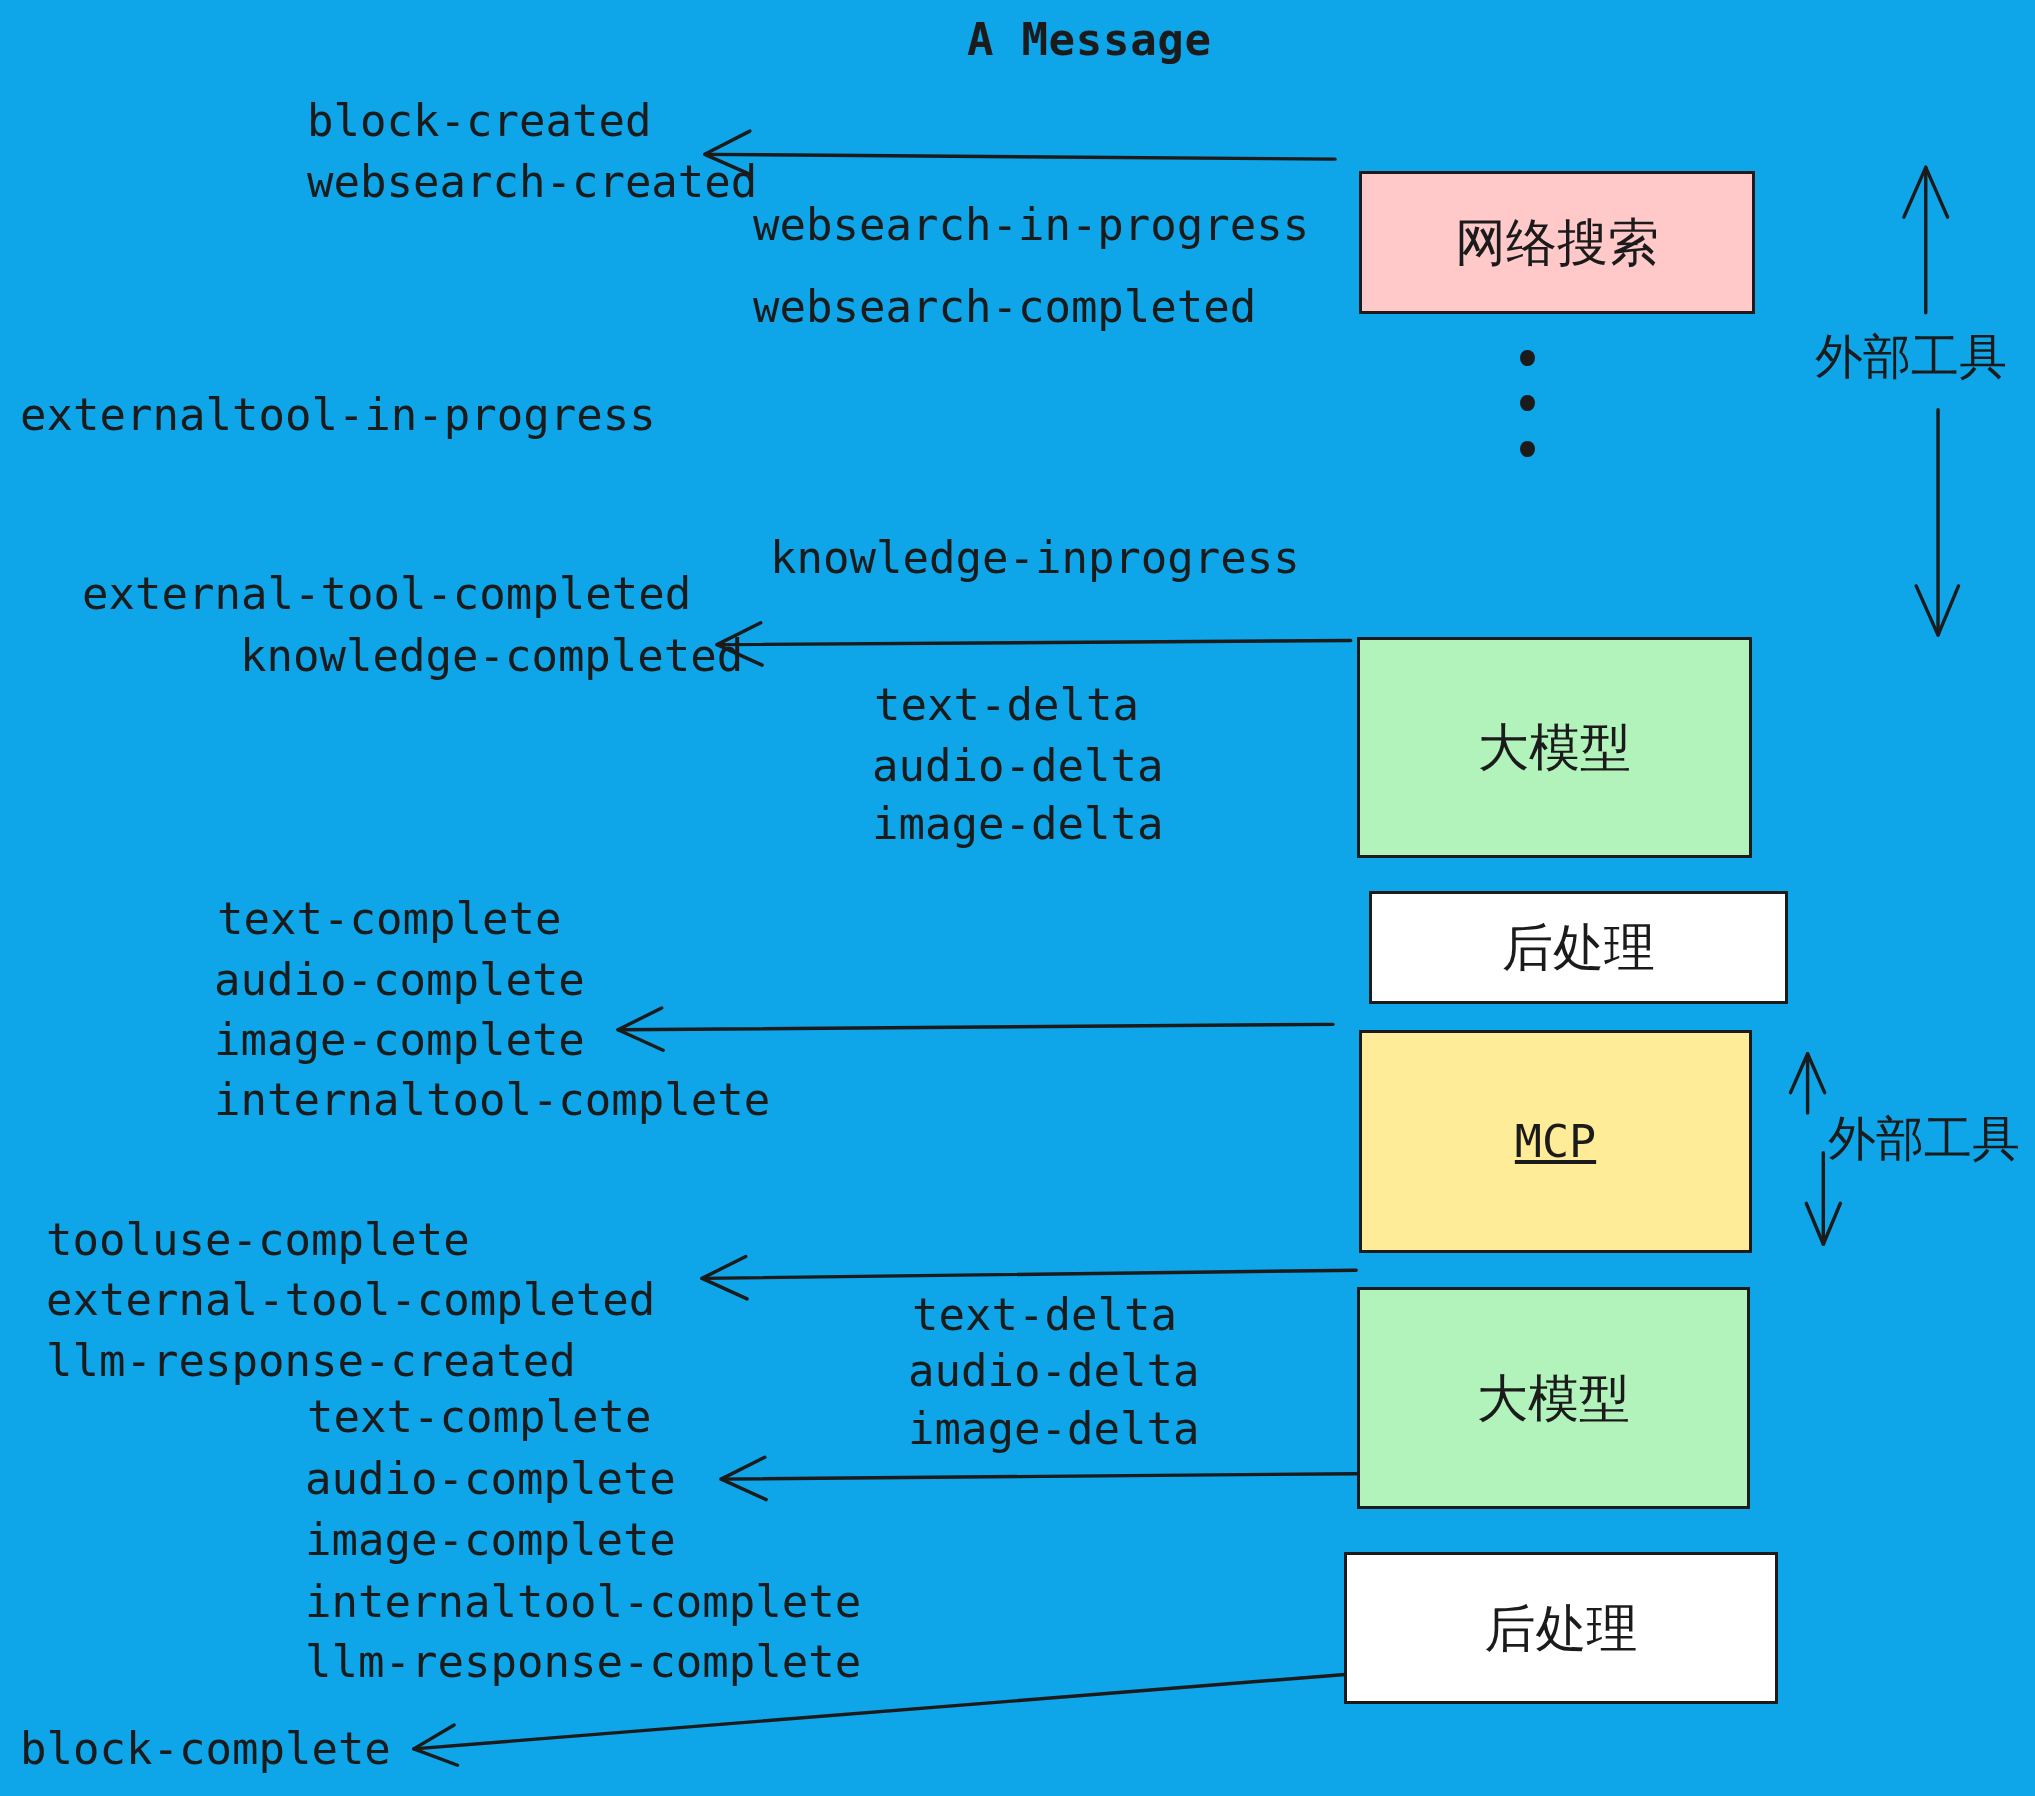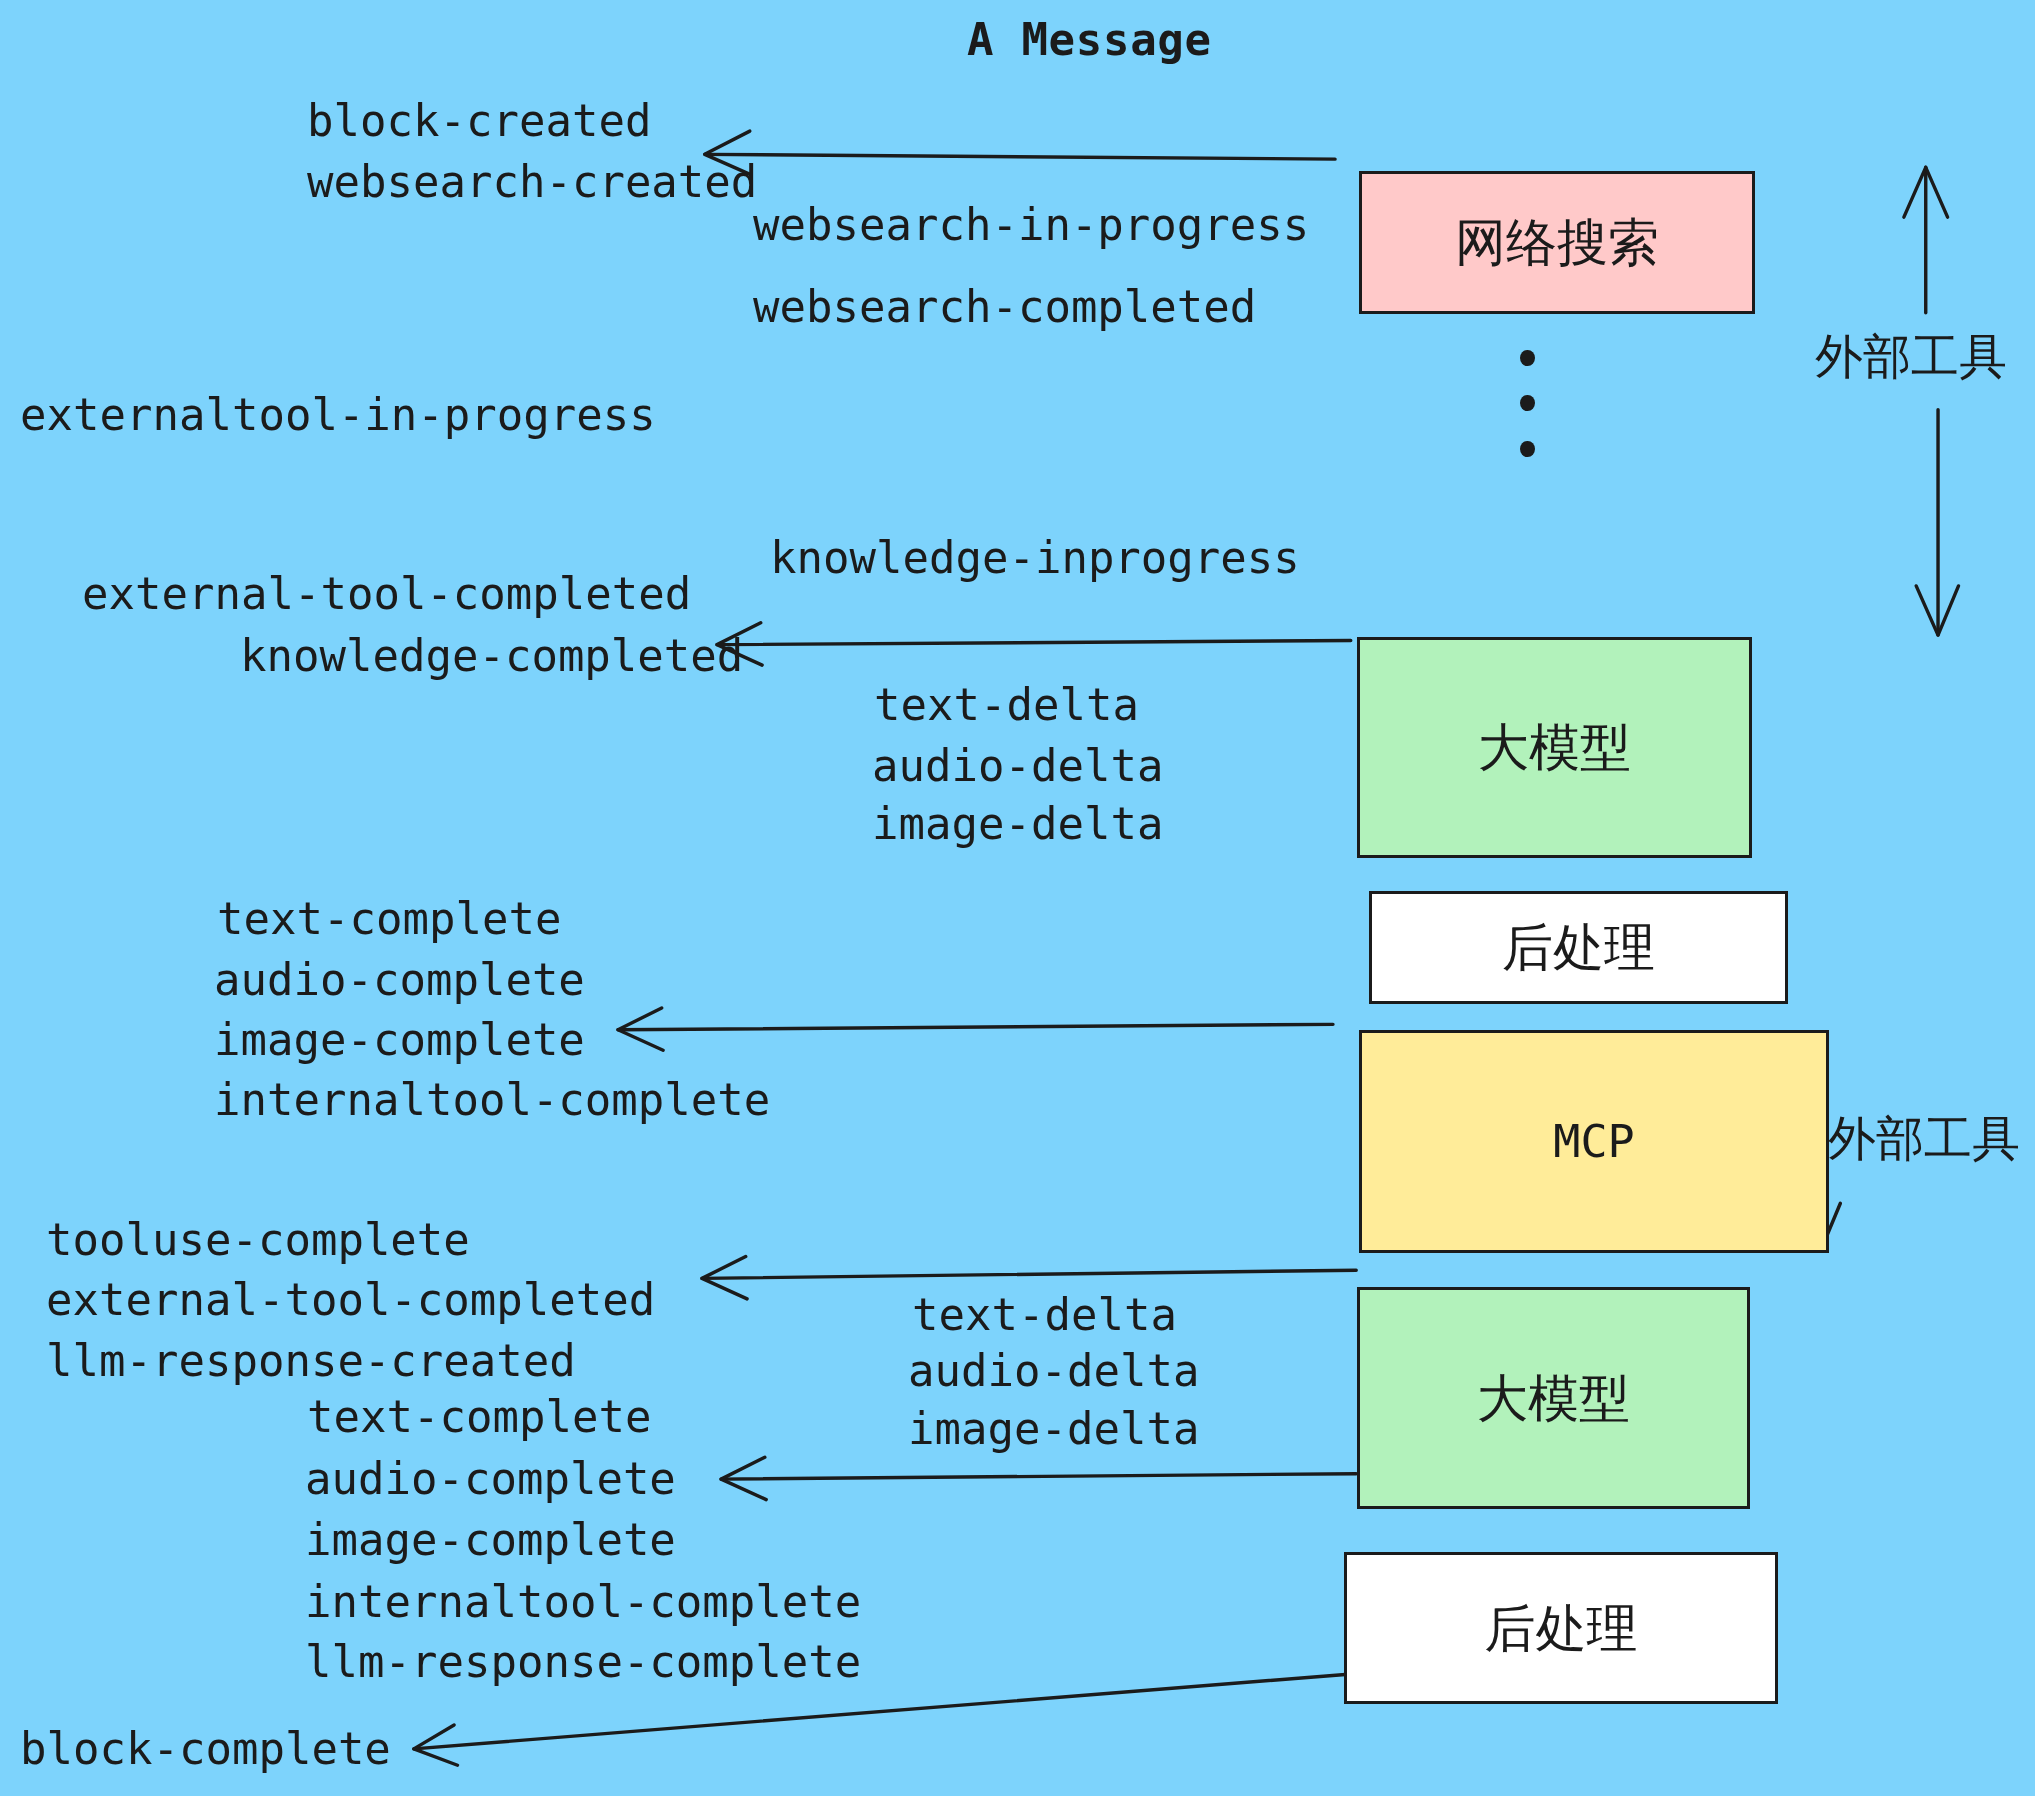--- a/index.html
+++ b/index.html
@@ -1,20 +1,20 @@
 <!DOCTYPE html>
 <html style="font-size:11px"><head>
 <meta charset="utf-8">
 <style>
   html,body{margin:0;padding:0;background:#ffffff;}
   .canvas{
     position:relative;
     width:2035px;
     height:1796px;
-    background:#7dd3fc;
+    background:#0ea5e9;
     font-family:"DejaVu Sans Mono", monospace;
     color:#1b1b1b;
     overflow:hidden;
   }
   .title{
     position:absolute;
     font-size:44px;
     font-weight:bold;
     line-height:52px;
     white-space:nowrap;
@@ -164,21 +164,21 @@
 
   <div class="box pink" style="left:1359px;top:171px;width:396px;height:143px;">
     <span class="lbl">网络搜索</span>
   </div>
   <div class="box green" style="left:1357px;top:637px;width:395px;height:221px;">
     <span class="lbl">大模型</span>
   </div>
   <div class="box white" style="left:1369px;top:891px;width:419px;height:113px;">
     <span class="lbl">后处理</span>
   </div>
-  <div class="box yellow" style="left:1359px;top:1030px;width:470px;height:223px;">
+  <div class="box yellow" style="left:1359px;top:1030px;width:393px;height:223px;text-decoration:underline;">
     <span class="lbl mono">MCP</span>
   </div>
   <div class="box green" style="left:1357px;top:1287px;width:393px;height:222px;">
     <span class="lbl">大模型</span>
   </div>
   <div class="box white" style="left:1344px;top:1552px;width:434px;height:152px;">
     <span class="lbl">后处理</span>
   </div>
 
   <div class="dot" style="left:1520px;top:350px;"></div>

